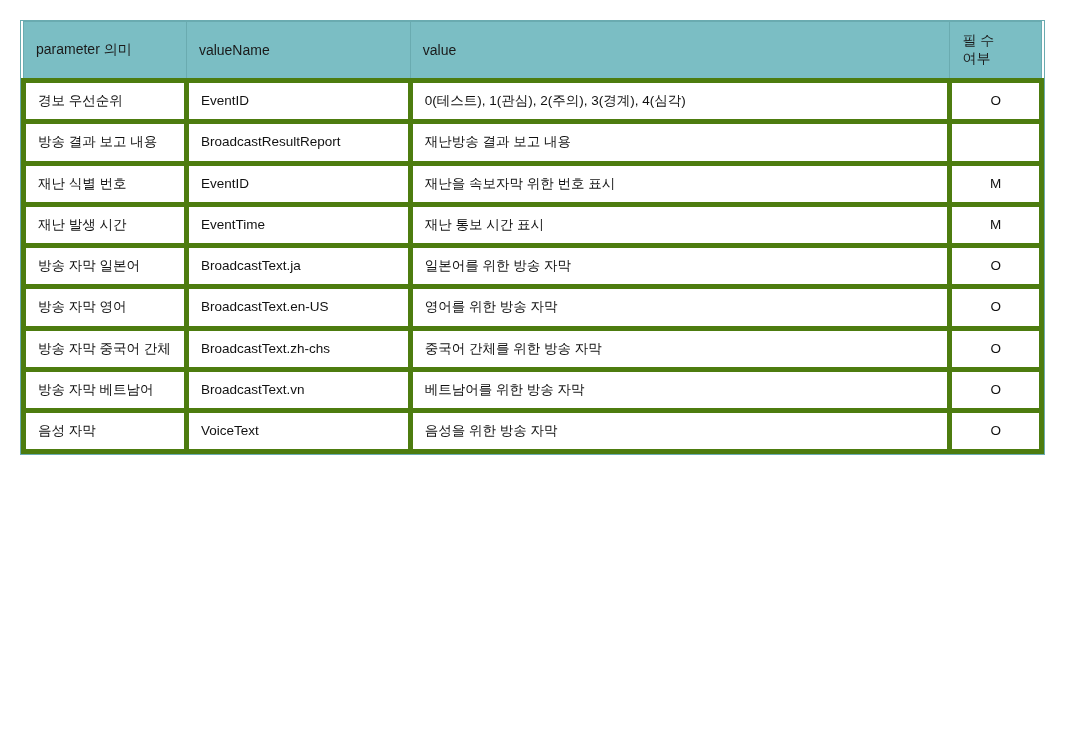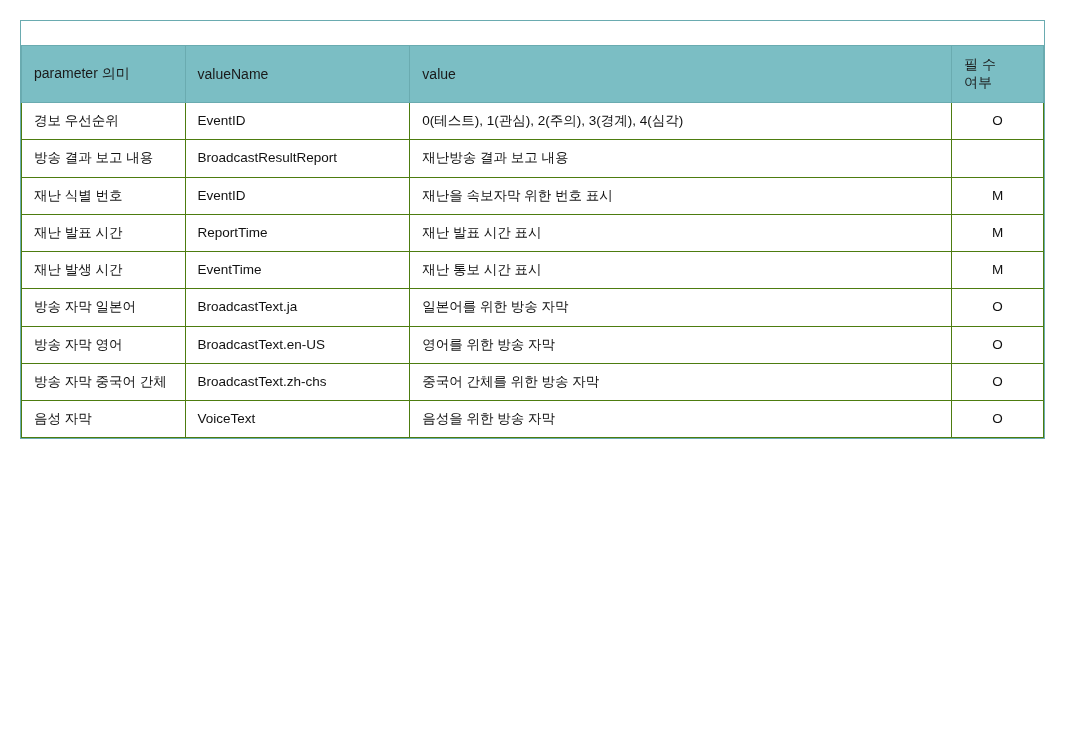--- a/index.html
+++ b/index.html
@@ -21,21 +21,20 @@
 
     .table-wrapper {
       width: 1025px;
       border: 1.5px solid #6aabb0;
     }
 
     table {
       width: 100%;
       border-collapse: collapse;
       table-layout: fixed;
-      margin-top: 24px;
     }
 
     col.col1 { width: 16%; }
     col.col2 { width: 22%; }
     col.col3 { width: 53%; }
     col.col4 { width: 9%; }
 
     thead tr th {
       background-color: #7bbec4;
       color: #1a1a1a;
@@ -45,21 +44,21 @@
       border: 1px solid #6aabb0;
       vertical-align: middle;
       font-size: 14px;
     }
 
     thead tr th.center {
     }
 
     tbody tr td {
       padding: 8px 12px;
-      border: 1px solid #4d7c0f;
+      border: 5px solid #4d7c0f;
       vertical-align: middle;
       font-size: 13.5px;
       color: #111;
       line-height: 1.5;
     }
 
     tbody tr td.center {
       text-align: center;
     }
 
@@ -104,26 +103,20 @@
           <td>재난방송 결과 보고 내용</td>
           <td class="center"></td>
         </tr>
         <tr>
           <td>재난 식별 번호</td>
           <td>EventID</td>
           <td>재난을 속보자막 위한 번호 표시</td>
           <td class="center">M</td>
         </tr>
         <tr>
-          <td>재난 발표 시간</td>
-          <td>ReportTime</td>
-          <td>재난 발표 시간 표시</td>
-          <td class="center">M</td>
-        </tr>
-        <tr>
           <td>재난 발생 시간</td>
           <td>EventTime</td>
           <td>재난 통보 시간 표시</td>
           <td class="center">M</td>
         </tr>
         <tr>
           <td>방송 자막 일본어</td>
           <td>BroadcastText.ja</td>
           <td>일본어를 위한 방송 자막</td>
           <td class="center">O</td>
@@ -134,20 +127,26 @@
           <td>영어를 위한 방송 자막</td>
           <td class="center">O</td>
         </tr>
         <tr>
           <td>방송 자막 중국어 간체</td>
           <td>BroadcastText.zh-chs</td>
           <td>중국어 간체를 위한 방송 자막</td>
           <td class="center">O</td>
         </tr>
         <tr>
+          <td>방송 자막 베트남어</td>
+          <td>BroadcastText.vn</td>
+          <td>베트남어를 위한 방송 자막</td>
+          <td class="center">O</td>
+        </tr>
+        <tr>
           <td>음성 자막</td>
           <td>VoiceText</td>
           <td>음성을 위한 방송 자막</td>
           <td class="center">O</td>
         </tr>
       </tbody>
   </table>
 </div>
 
 </body></html>

